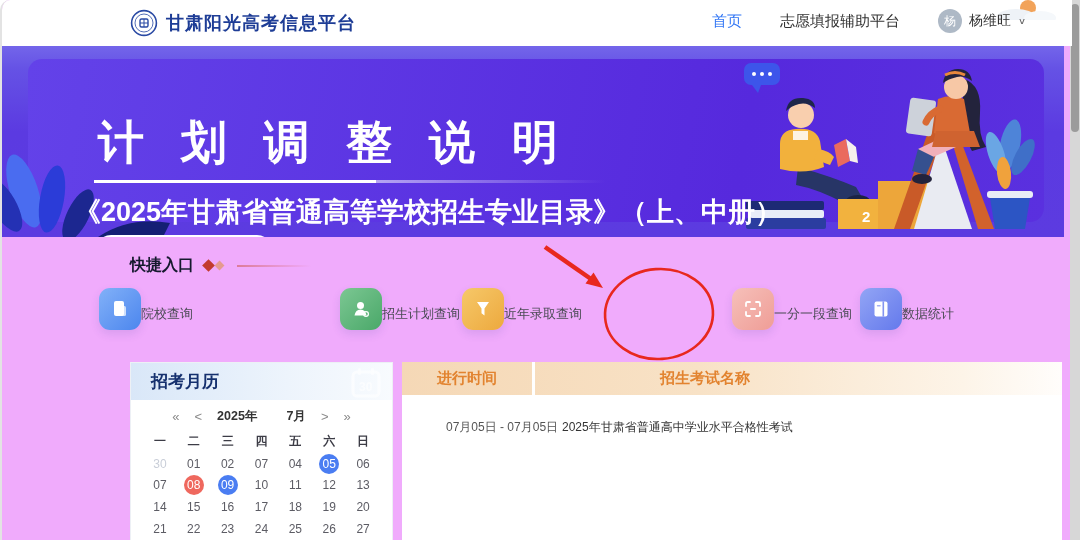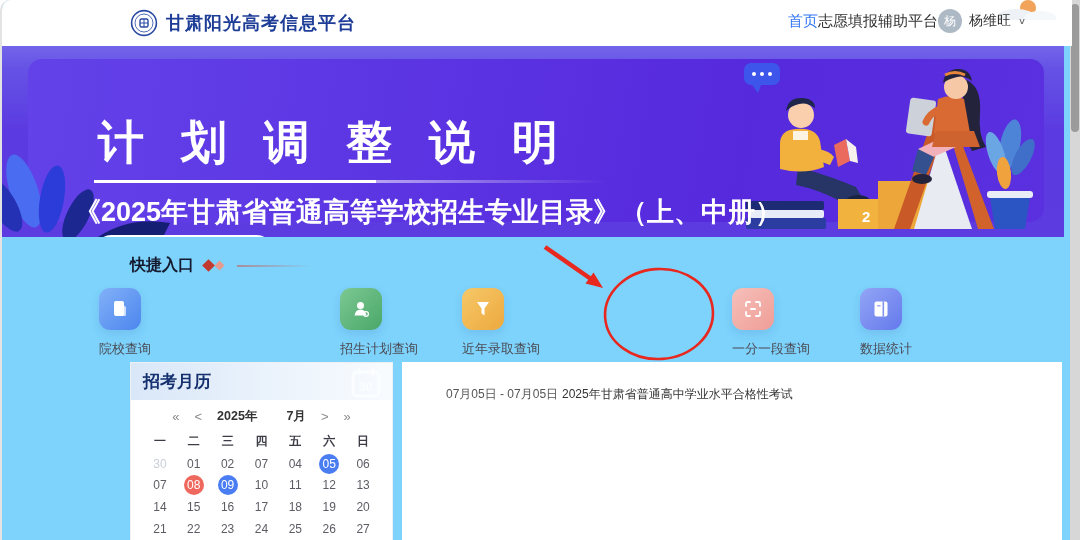--- a/index.html
+++ b/index.html
@@ -1,25 +1,25 @@
 <!DOCTYPE html>
 <html><head>
 <meta charset="utf-8">
 <style>
   html,body{margin:0;padding:0;background:#fff;}
   *{box-sizing:border-box;}
   body{font-family:"Liberation Sans", sans-serif;}
-  .page{position:relative;width:1080px;height:540px;overflow:hidden;background:#7dd3fc;
+  .page{position:relative;width:1080px;height:540px;overflow:hidden;background:#f0abfc;
         border-left:2px solid #e3e3e3;border-radius:10px 0 0 0;}
 
   
   .hdr{position:absolute;left:0;top:0;width:1070px;height:46px;background:#fff;z-index:5;}
   .brand{position:absolute;left:128px;top:9px;display:flex;align-items:center;gap:8px;cursor:pointer;}
   .brand-text{font-size:18px;font-weight:bold;color:#1e3d96;letter-spacing:1px;}
-  .hdr-nav{position:absolute;right:46px;top:0;height:42px;display:flex;align-items:center;}
+  .hdr-nav{position:absolute;right:46px;top:0;height:42px;display:flex;align-items:center;gap:38px;}
   .nav-link{font-size:15px;color:#333;cursor:pointer;text-decoration:none;}
   .nav-link.active{color:#3377f5;}
   .user{display:flex;align-items:center;gap:7px;cursor:pointer;}
   .avatar{width:24px;height:24px;border-radius:50%;background:#aeb9c6;color:#fff;font-size:12px;
           display:flex;align-items:center;justify-content:center;}
   .user-name{font-size:14px;color:#333;}
   .chev{font-size:11px;color:#666;transform:scaleY(.8);}
   .sun{position:absolute;right:14px;top:0;}
 
   
@@ -39,40 +39,40 @@
   .banner-pill{position:absolute;left:94px;top:189px;height:30px;line-height:26px;padding:0 22px;
           border:2px solid #fff;border-radius:17px;color:#fff;font-size:16px;font-weight:bold;z-index:3;cursor:pointer;}
 
   
   .quick-head{position:absolute;left:128px;top:255px;display:flex;align-items:center;gap:6px;}
   .quick-title{font-size:16px;font-weight:bold;color:#15192e;}
   .diamond1{width:9px;height:9px;background:#c23a2e;transform:rotate(45deg);margin-left:4px;}
   .diamond2{width:7px;height:7px;background:#e59a90;transform:rotate(45deg);margin-left:-3px;}
   .quick-line{width:74px;height:2px;margin-left:8px;
           background:linear-gradient(90deg,rgba(205,85,72,.55),rgba(205,85,72,0));}
-  .qitem{position:absolute;top:288px;width:120px;display:flex;flex-direction:column;cursor:pointer;}
+  .qitem{position:absolute;top:288px;width:120px;display:flex;flex-direction:row;align-items:center;cursor:pointer;}
   .tile{width:42px;height:42px;border-radius:11px;display:flex;align-items:center;justify-content:center;
           box-shadow:0 4px 10px rgba(40,60,140,.12);}
   .qlabel{margin-top:10px;font-size:13px;color:#4b4b55;white-space:nowrap;}
   .t1{background:linear-gradient(135deg,#82b1f8,#4c86ee);}
   .t2{background:linear-gradient(135deg,#f6a97e,#ee8052);}
   .t3{background:linear-gradient(135deg,#7cc793,#4aa869);}
   .t4{background:linear-gradient(135deg,#f6c869,#eda93e);}
   .t5{background:linear-gradient(135deg,#a89bf4,#7e68ea);}
   .t6{background:linear-gradient(135deg,#f6c0ba,#ef9d96);}
   .t7{background:linear-gradient(135deg,#93a5f5,#6479ec);}
 
   
   .annotation{position:absolute;left:0;top:0;z-index:40;pointer-events:none;}
 
   
   .calendar{position:absolute;left:128px;top:362px;width:263px;height:200px;background:#fff;
           border:1px solid #edf0f5;}
   .cal-hdr{position:relative;height:37px;background:linear-gradient(90deg,#d9e7f8 0%,#edf4fc 60%,#f8fbfe 100%);}
-  .cal-title{position:absolute;left:12px;top:0;line-height:37px;font-size:17px;font-weight:bold;color:#15306e;}
+  .cal-title{position:absolute;left:20px;top:0;line-height:37px;font-size:17px;font-weight:bold;color:#15306e;}
   .cal-ghost{position:absolute;right:10px;top:3px;opacity:.75;}
   .cal-nav{display:flex;justify-content:center;align-items:center;gap:15px;height:26px;margin-top:3px;}
   .cal-nav .arr{font-size:13px;color:#8a8a8a;cursor:pointer;line-height:1;}
   .cal-nav .ym{font-size:12.5px;font-weight:bold;color:#333;cursor:pointer;}
   .cal-nav .ym.year{margin-right:14px;}
   #cal-grid{display:grid;grid-template-columns:repeat(7,1fr);padding:0 12px;}
   .cal-weekday{height:24px;line-height:24px;font-weight:bold;color:#3c3c46;font-size:12px;text-align:center;}
   .cal-day{height:21.6px;display:flex;align-items:center;justify-content:center;font-size:12px;color:#5c5c64;cursor:pointer;}
   .cal-day span{min-width:20px;height:20px;line-height:20px;text-align:center;border-radius:50%;display:block;}
   .cal-day.muted{color:#c9ced8;}
@@ -360,20 +360,25 @@
         <div class="cal-day"></div>
         <div class="cal-day"></div>
         <div class="cal-day"></div>
         <div class="cal-day muted"></div>
         <div class="cal-day muted"></div>
         <div class="cal-day muted"></div>
       </div>
   </div>
 
   <div class="schedule">
+    <div class="sched-hdr">
+      <div class="sched-col1">进行时间</div>
+      <div class="sched-divider"></div>
+      <div class="sched-col2">招生考试名称</div>
+    </div>
     <div id="sched-rows">
         <div class="sched-row">
           <div class="sched-time">07月05日 - 07月05日</div>
           <div class="sched-name">2025年甘肃省普通高中学业水平合格性考试</div>
         </div>
       </div>
   </div>
 
   <div class="scrollbar">
     <div class="thumb"></div>

